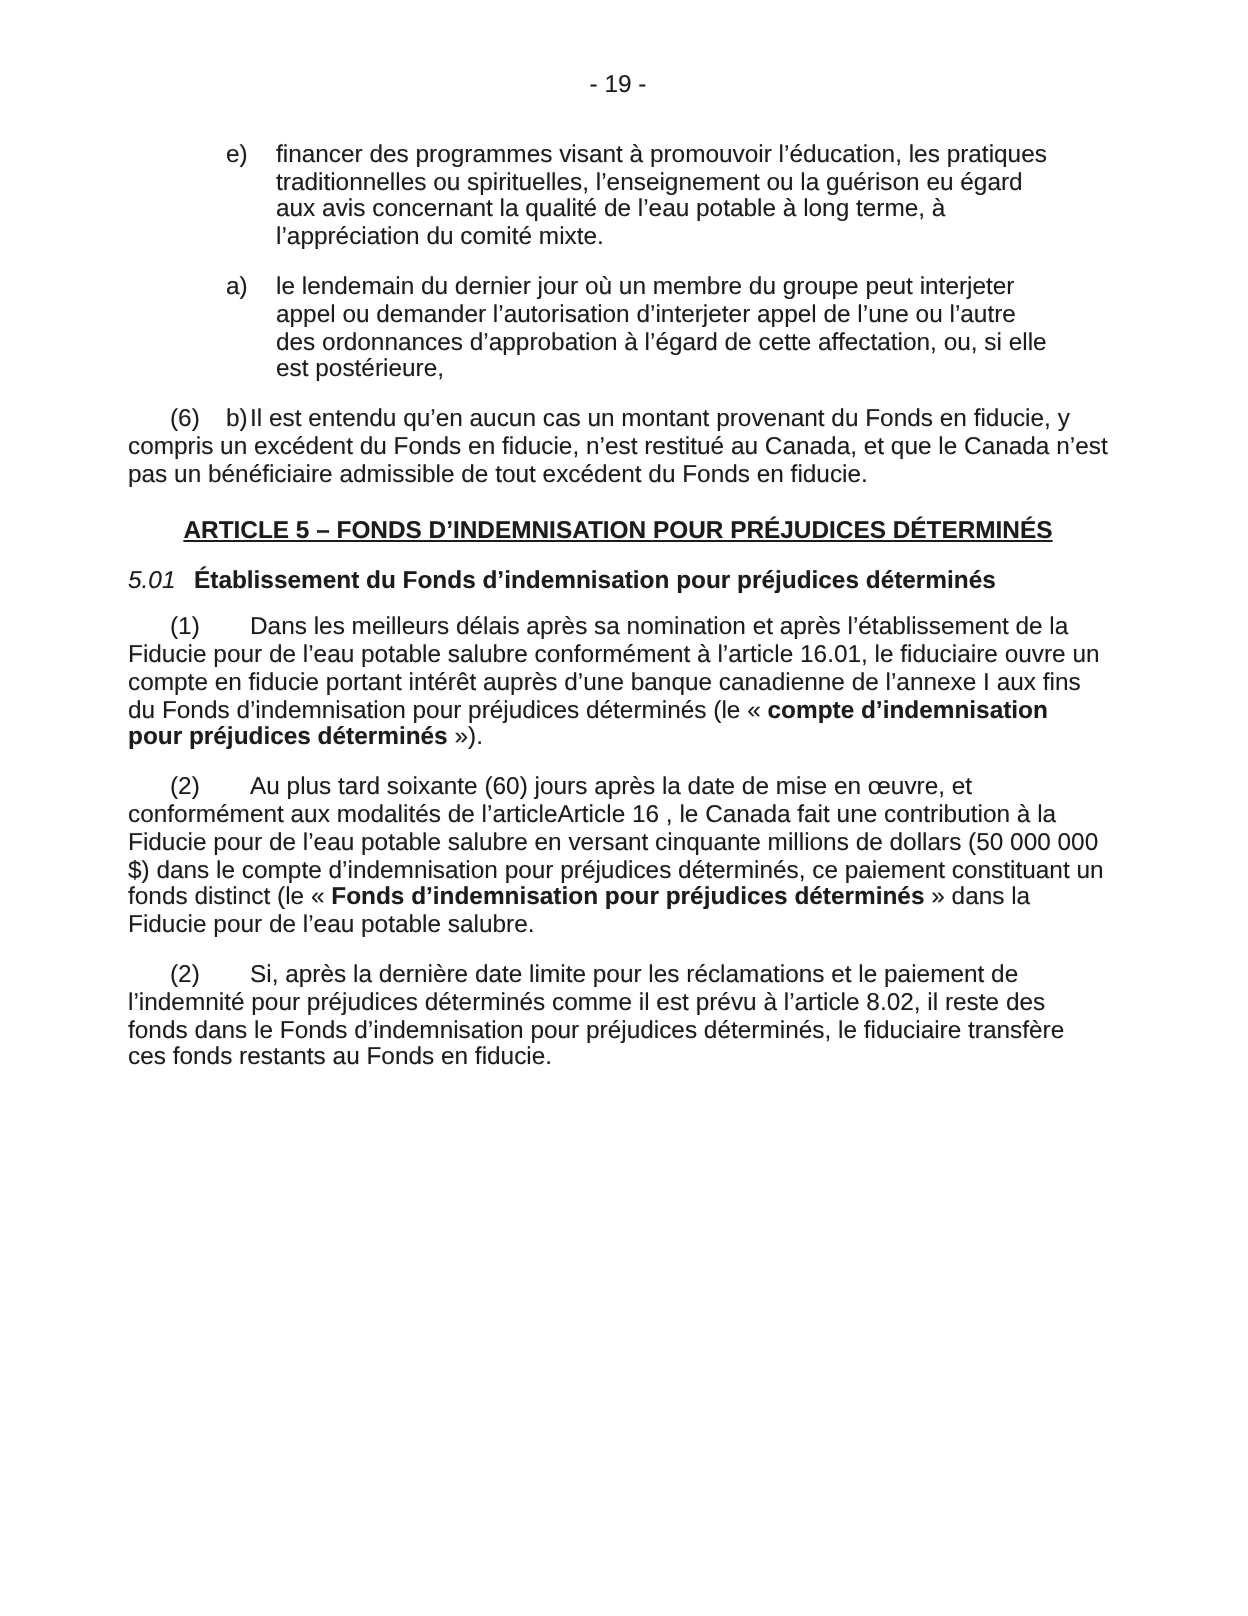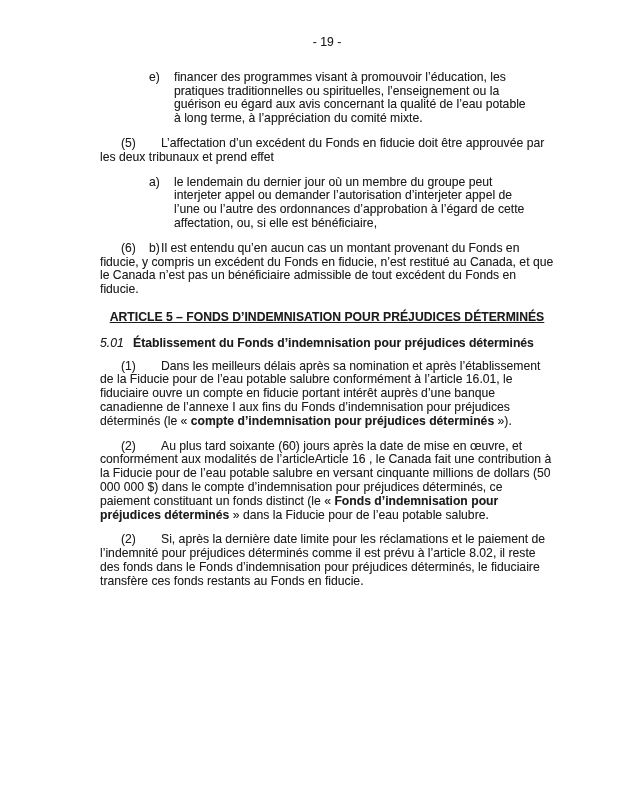--- a/index.html
+++ b/index.html
@@ -8,21 +8,21 @@
   .page {
     position:relative;
     width:624px; height:808px;
     background:#ffffff;
     font-family:"Liberation Sans", sans-serif;
     font-size:12.2px;
     line-height:13.8px;
     color:#1c1c1e;
     text-shadow:0 0 0.5px rgba(40,40,40,0.35);
   }
-  .content { padding:36px 70px 0 100px; }
+  .content { padding:36px 70px 0 64px; }
   .pageno { text-align:center; margin-bottom:21px; }
   .para { margin:0 0 11px 0; }
   .para .pnum { display:inline-block; margin-left:21px; width:40px; }
   .letter { position:relative; padding-left:74px; padding-right:28px; margin:0 0 11px 0; }
   .letter .llabel { position:absolute; left:49px; top:0; }
   .article-heading {
     font-size:12.2px; line-height:13.8px;
     text-align:center; font-weight:700;
     text-decoration:underline;
     margin:14px 0 12px 0;
@@ -37,22 +37,21 @@
   strong { font-weight:700; }
 </style>
 </head>
 <body>
 
 <div class="page">
   <div class="content">
     <div class="pageno">- 19 -</div>
     <div id="doc-body">
         <div class="letter"><span class="llabel">e)</span><span>financer des programmes visant à promouvoir l’éducation, les pratiques traditionnelles ou spirituelles, l’enseignement ou la guérison eu égard aux avis concernant la qualité de l’eau potable à long terme, à l’appréciation du comité mixte.</span></div>
-        <p class="para"><span class="pnum">(5)</span><span>L’affectation d’un excédent du Fonds en fiducie doit être approuvée par les deux tribunaux et prend effet</span></p>
-        <div class="letter"><span class="llabel">a)</span><span>le lendemain du dernier jour où un membre du groupe peut interjeter appel ou demander l’autorisation d’interjeter appel de l’une ou l’autre des ordonnances d’approbation à l’égard de cette affectation, ou, si elle est bénéficiaire,</span></div>
+        <div class="letter"><span class="llabel">a)</span><span>le lendemain du dernier jour où un membre du groupe peut interjeter appel ou demander l’autorisation d’interjeter appel de l’une ou l’autre des ordonnances d’approbation à l’égard de cette affectation, ou, si elle est postérieure,</span></div>
         <div class="letter"><span class="llabel">b)</span></div>
         <p class="para"><span class="pnum">(6)</span><span>Il est entendu qu’en aucun cas un montant provenant du Fonds en fiducie, y compris un excédent du Fonds en fiducie, n’est restitué au Canada, et que le Canada n’est pas un bénéficiaire admissible de tout excédent du Fonds en fiducie.</span></p>
         <h2 class="article-heading"><strong>ARTICLE 5 – FONDS D’INDEMNISATION POUR PRÉJUDICES DÉTERMINÉS</strong></h2>
         <h3 class="section-heading"><span class="snum">5.01</span><strong>Établissement du Fonds d’indemnisation pour préjudices déterminés</strong></h3>
         <p class="para"><span class="pnum">(1)</span><span>Dans les meilleurs délais après sa nomination et après l’établissement de la Fiducie pour de l’eau potable salubre conformément à l’article 16.01, le fiduciaire ouvre un compte en fiducie portant intérêt auprès d’une banque canadienne de l’annexe I aux fins du Fonds d’indemnisation pour préjudices déterminés (le « </span><strong>compte d’indemnisation pour préjudices déterminés</strong><span> »).</span></p>
         <p class="para"><span class="pnum">(2)</span><span>Au plus tard soixante (60) jours après la date de mise en œuvre, et conformément aux modalités de l’articleArticle 16 , le Canada fait une contribution à la Fiducie pour de l’eau potable salubre en versant cinquante millions de dollars (50 000 000 $) dans le compte d’indemnisation pour préjudices déterminés, ce paiement constituant un fonds distinct (le « </span><strong>Fonds d’indemnisation pour préjudices déterminés</strong><span> » dans la Fiducie pour de l’eau potable salubre.</span></p>
         <p class="para"><span class="pnum">(2)</span><span>Si, après la dernière date limite pour les réclamations et le paiement de l’indemnité pour préjudices déterminés comme il est prévu à l’article 8.02, il reste des fonds dans le Fonds d’indemnisation pour préjudices déterminés, le fiduciaire transfère ces fonds restants au Fonds en fiducie.</span></p>
       </div>
   </div>
 </div>

